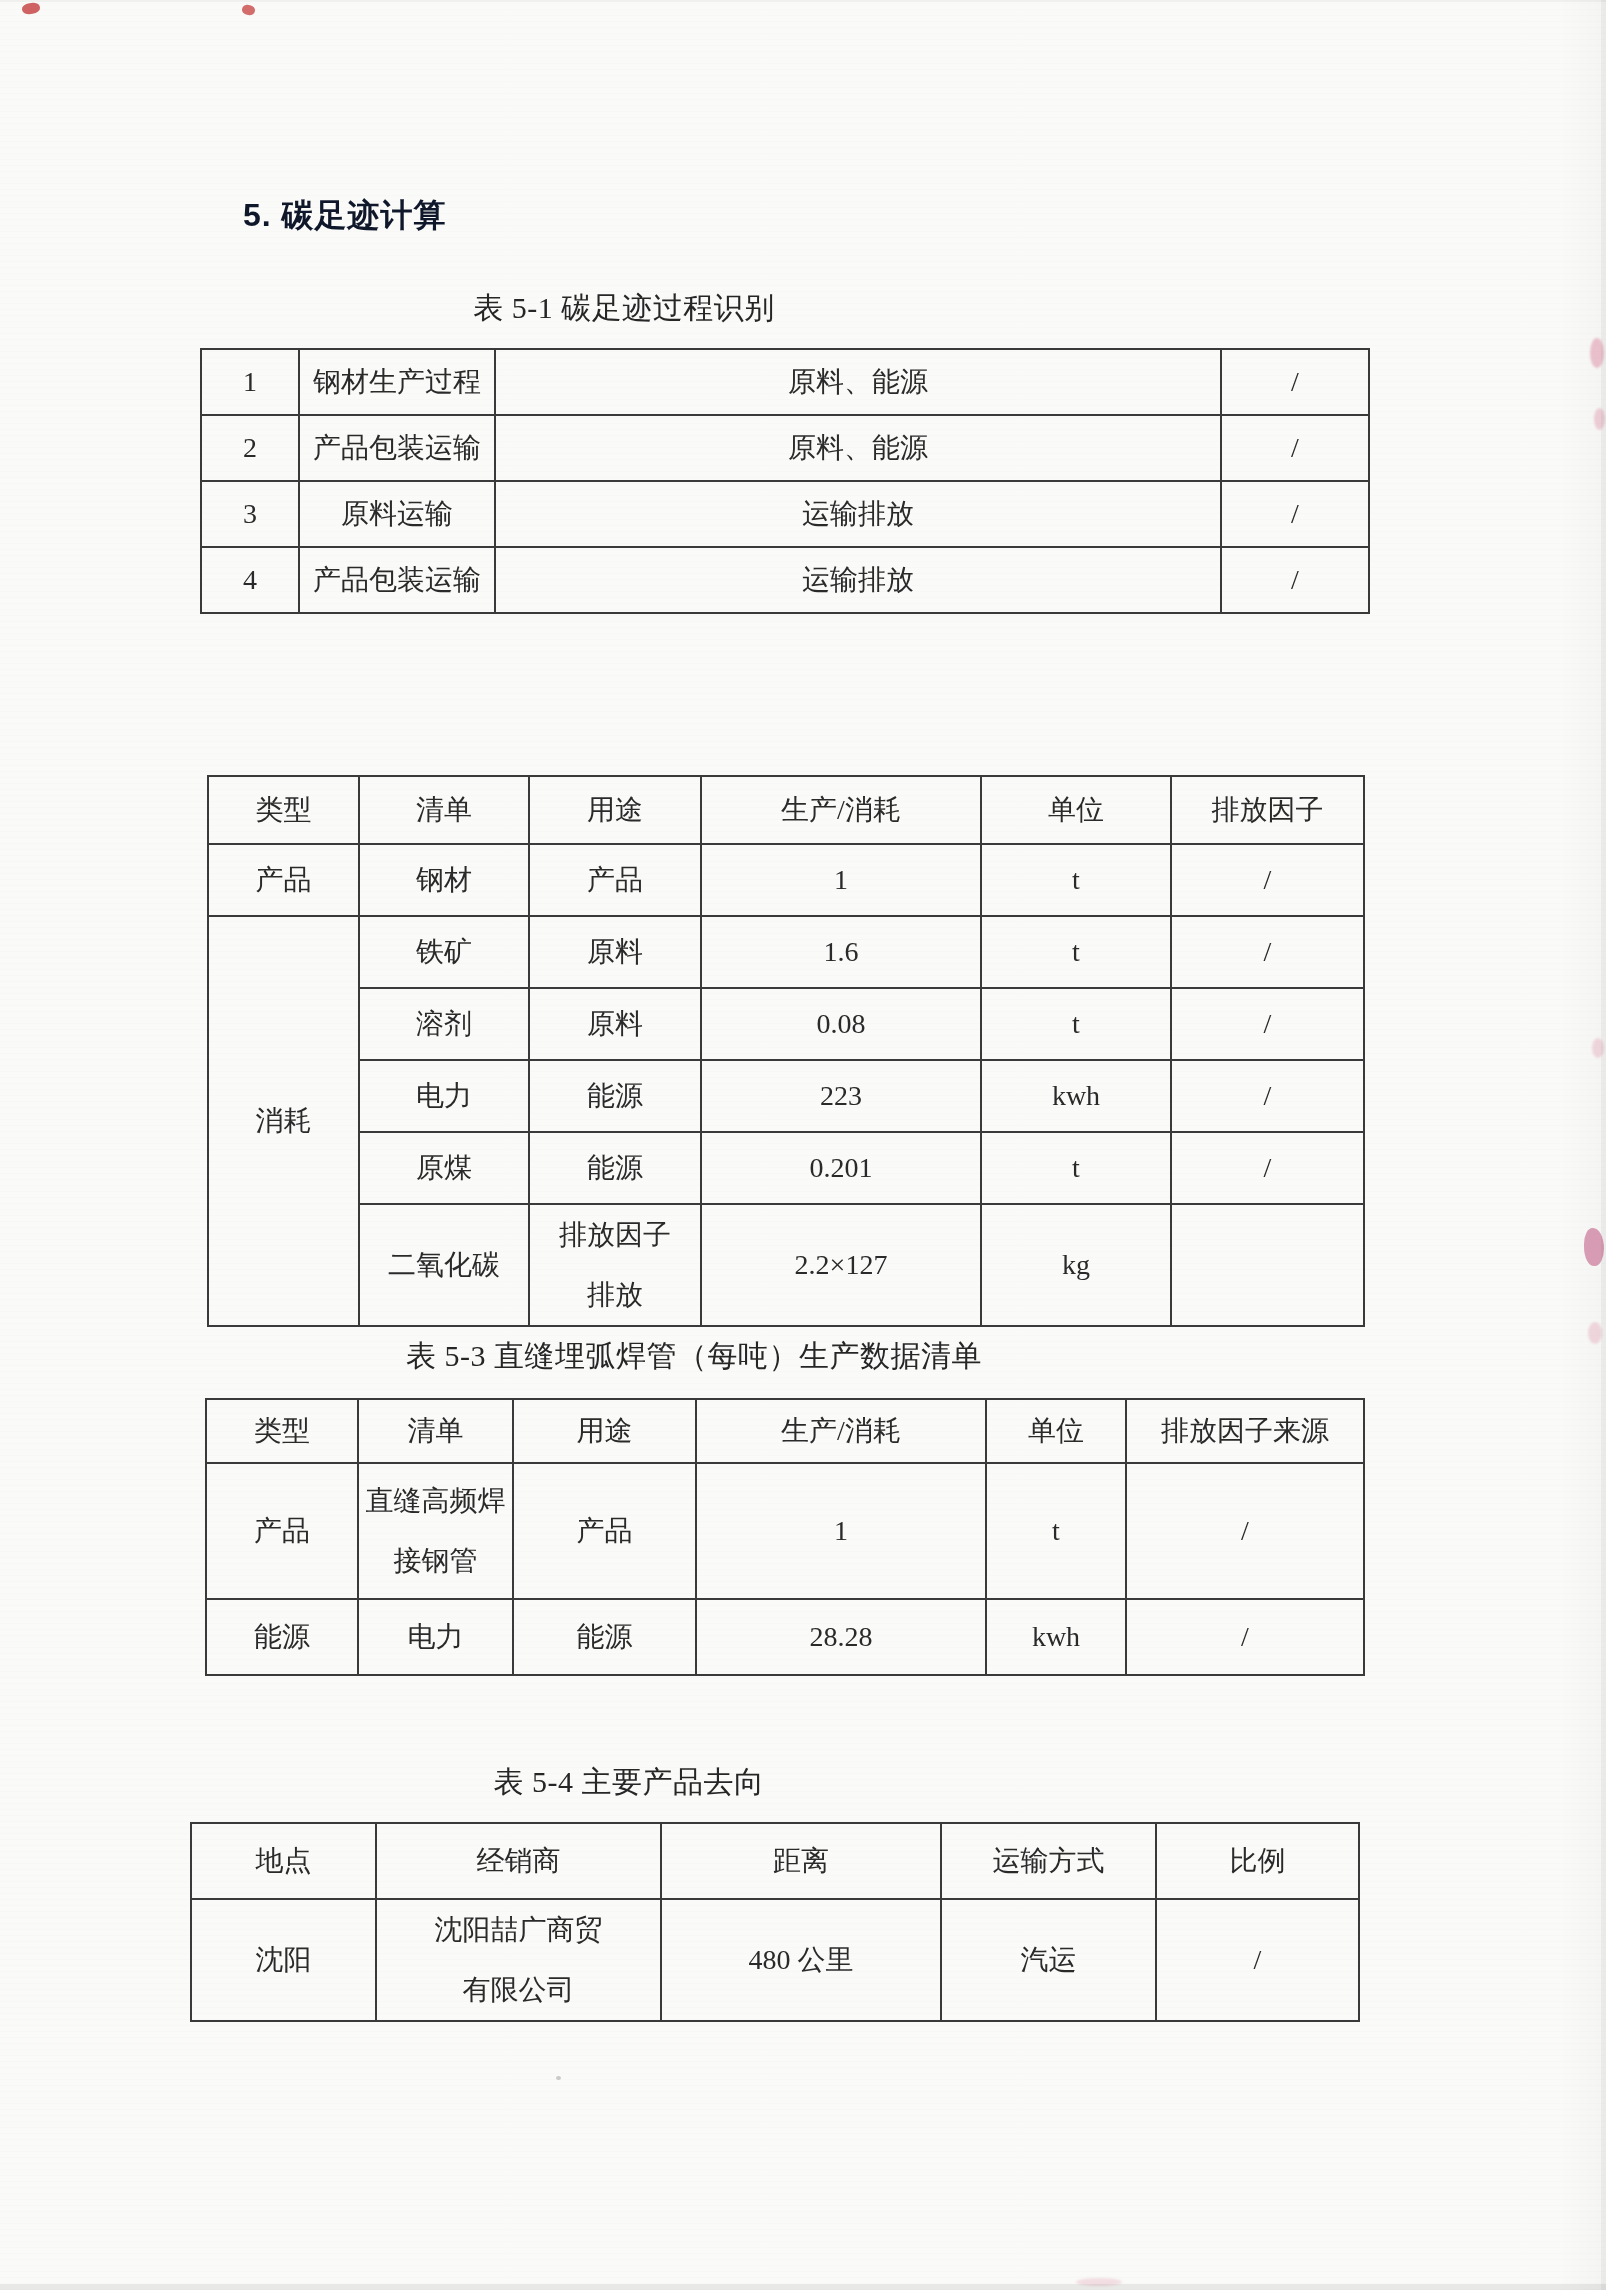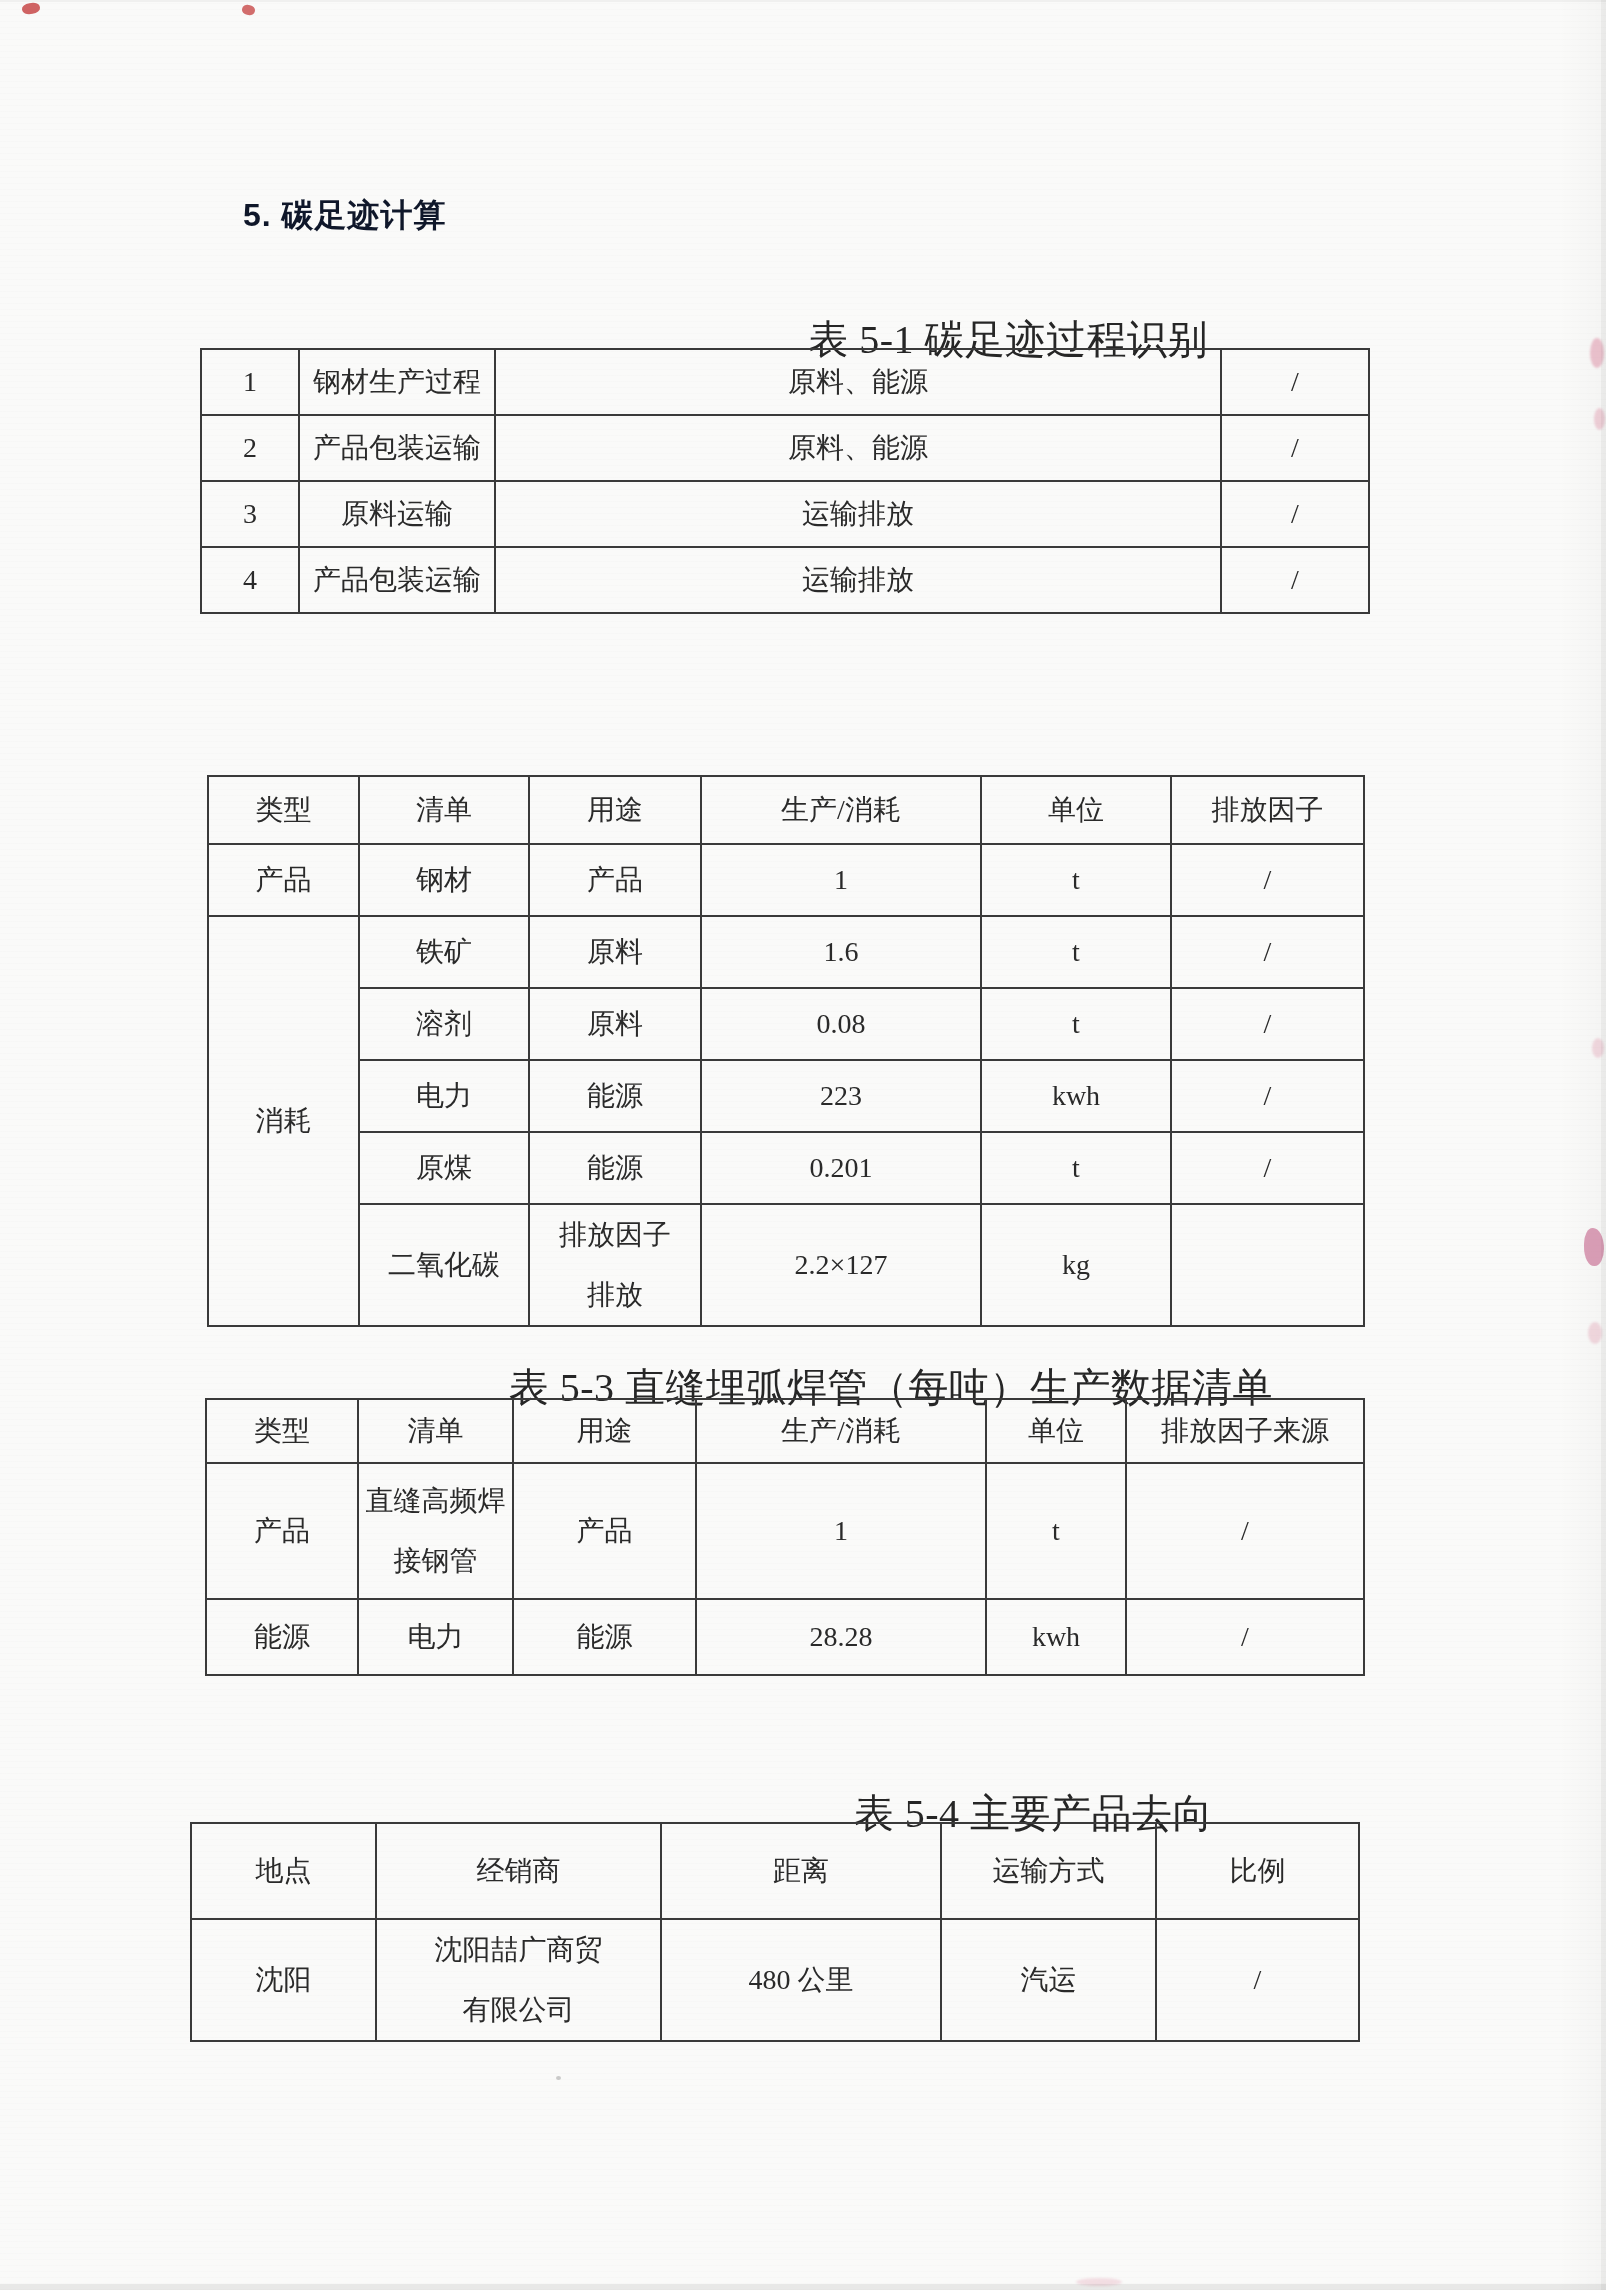--- a/index.html
+++ b/index.html
@@ -18,24 +18,23 @@
       repeating-linear-gradient(0deg, rgba(120,120,120,0.018) 0 1px, transparent 1px 6px),
       linear-gradient(90deg, transparent 97%, rgba(0,0,0,0.025));
   }
   .doc-heading {
     position:absolute; left:243px; top:194px;
     font-family:"Liberation Sans","DejaVu Sans",sans-serif;
     font-weight:700; font-size:32px; color:#0f172a;
     letter-spacing:1px; white-space:nowrap;
   }
   .tbl-caption {
-    position:absolute; text-align:right;
-    font-size:40px; color:#262626; white-space:nowrap;
+    position:absolute; text-align:center;
+    font-size:30px; color:#262626; white-space:nowrap;
     letter-spacing:0.5px;
-    margin-top:24px;
   }
   #caption-1 { left:40px;  top:288px;  width:1168px; }
   #caption-2 { left:130px; top:716px;  width:1156px; }
   #caption-3 { left:115px; top:1336px; width:1158px; }
   #caption-4 { left:45px;  top:1762px; width:1168px; }
 
   table.scan-table {
     position:absolute; border-collapse:collapse; table-layout:fixed;
     background:transparent;
   }
@@ -209,21 +208,21 @@
   <div class="tbl-caption" id="caption-4">表 5-4 主要产品去向</div>
   <table class="scan-table" id="table-4">
     <colgroup>
         <col style="width:185px">
         <col style="width:285px">
         <col style="width:280px">
         <col style="width:215px">
         <col style="width:203px">
       </colgroup>
     <tbody>
-        <tr style="height:96px">
+        <tr style="height:76px">
       <th>地点</th>
       <th>经销商</th>
       <th>距离</th>
       <th>运输方式</th>
       <th>比例</th>
     </tr>
     <tr style="height:120px">
       <td>沈阳</td>
       <td>沈阳喆广商贸
 有限公司</td>

